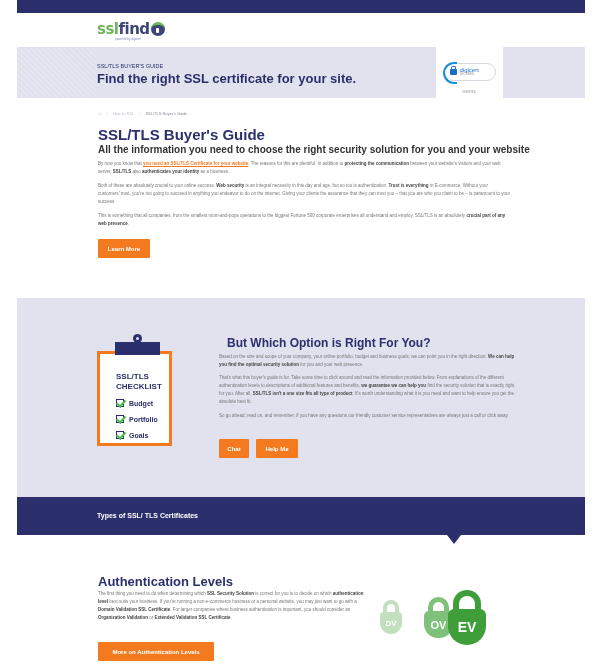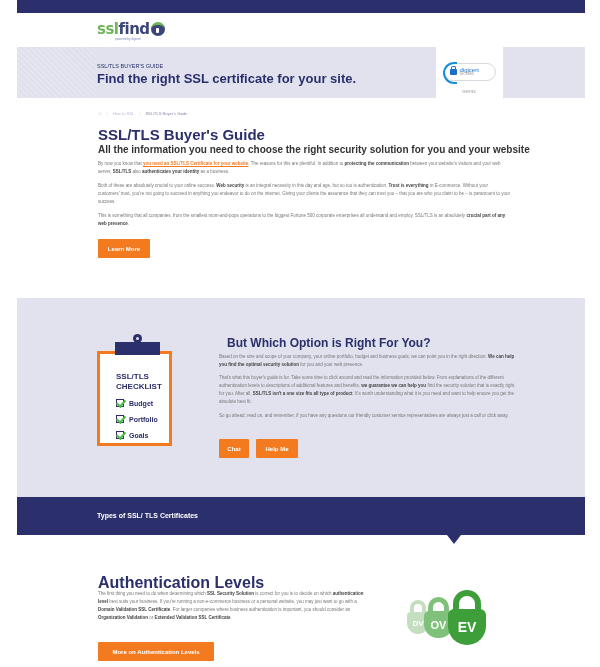--- a/index.html
+++ b/index.html
@@ -53,21 +53,21 @@
   .clip-box::after { content: ""; position: absolute; left: 1px; top: -2px; width: 4px; height: 7px; border: solid #4cb648; border-width: 0 2px 2px 0; transform: rotate(40deg); }
 
   .which-title { position: absolute; left: 219px; top: 336px; font-size: 12px; font-weight: bold; color: #2b2f6b; padding-left: 8px; }
   .para2 { position: absolute; left: 219px; width: 300px; font-size: 4.5px; line-height: 8px; color: #777; }
   .para2 b { color: #444; }
 
   .navy { position: absolute; left: 17px; top: 497px; width: 568px; height: 38px; background: #2b2f6b; }
   .navy-title { position: absolute; left: 80px; top: 15px; font-size: 7px; font-weight: bold; color: #fff; }
   .navy-arrow { position: absolute; left: 430px; top: 38px; width: 0; height: 0; border-left: 7px solid transparent; border-right: 7px solid transparent; border-top: 9px solid #2b2f6b; }
 
-  .auth-title { position: absolute; left: 98px; top: 574px; font-size: 16px; font-weight: bold; color: #2b2f6b; }
+  .auth-title { position: absolute; left: 98px; top: 574px; font-size: 13px; font-weight: bold; color: #2b2f6b; }
   .para3 { position: absolute; left: 98px; top: 590px; width: 270px; font-size: 4.5px; line-height: 8px; color: #777; }
   .para3 b { color: #444; }
 
   .lock { position: absolute; }
   .lock-shackle { position: absolute; border-style: solid; border-bottom: none; }
   .lock-body { position: absolute; display: flex; align-items: center; justify-content: center; color: #fff; font-weight: bold; }
 </style>
 </head>
 <body>
 
@@ -163,21 +163,21 @@
   <div class="navy-arrow"></div>
 </div>
 
 <h2 class="auth-title">Authentication Levels</h2>
 <p class="para3">
   <span>The first thing you need to do when determining which </span><b>SSL Security Solution</b><span> is correct for you is to decide on which </span><b>authentication level</b><span> best suits your business. If you're running a non-e-commerce business or a personal website, you may just want to go with a </span><b>Domain Validation SSL Certificate</b><span>. For larger companies where business authentication is important, you should consider an </span><b>Organization Validation</b><span> or </span><b>Extended Validation SSL Certificate</b><span>.</span>
 </p>
 
 <div class="btn" style="left:98px; top:642px; width:116px; height:19px;">More on Authentication Levels</div>
 
-<div class="lock" style="left:407px; top:600px; width:22px; height:36px;">
+<div class="lock" style="left:380px; top:600px; width:22px; height:36px;">
   <div class="lock-shackle" style="left:3px; top:0; width:16px; height:14px; border-width:4px; border-color:#c3dfc0; border-radius:8px 8px 0 0;"></div>
   <div class="lock-body" style="left:0; top:12px; width:22px; height:22px; border-radius:4px 4px 11px 11px; background:#c3dfc0; font-size:8px;">DV</div>
 </div>
 
 <div class="lock" style="left:424px; top:597px; width:29px; height:42px;">
   <div class="lock-shackle" style="left:4px; top:0; width:21px; height:17px; border-width:5px; border-color:#7fc07a; border-radius:11px 11px 0 0;"></div>
   <div class="lock-body" style="left:0; top:14px; width:29px; height:27px; border-radius:5px 5px 14px 14px; background:#7fc07a; font-size:11px;">OV</div>
 </div>
 
 <div class="lock" style="left:448px; top:590px; width:38px; height:56px;">

